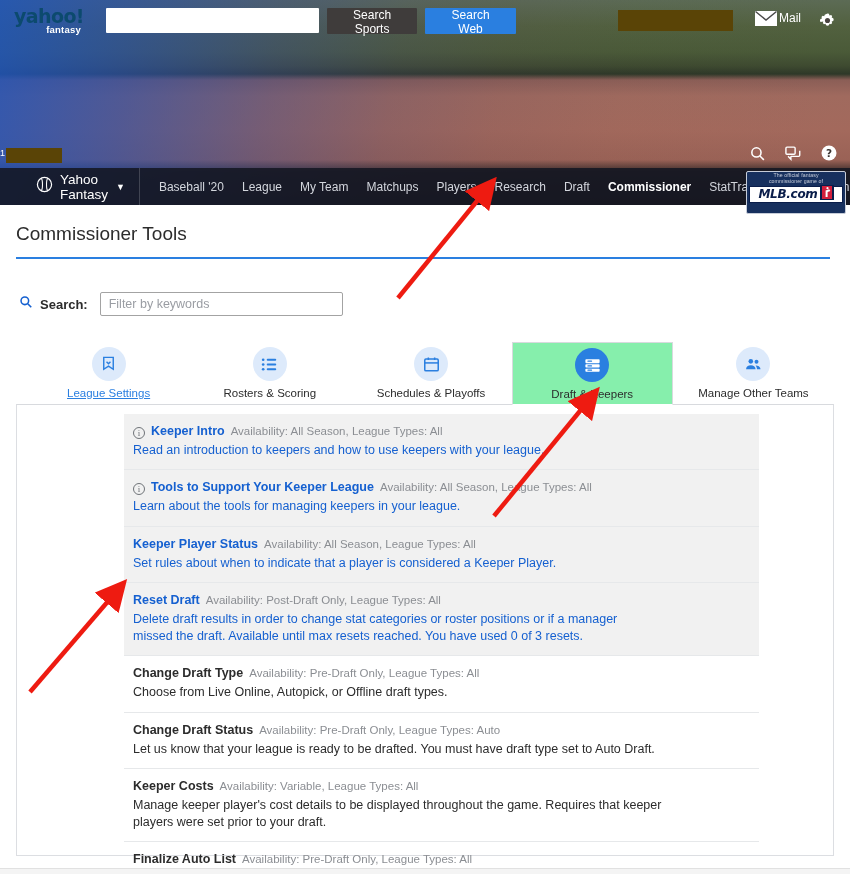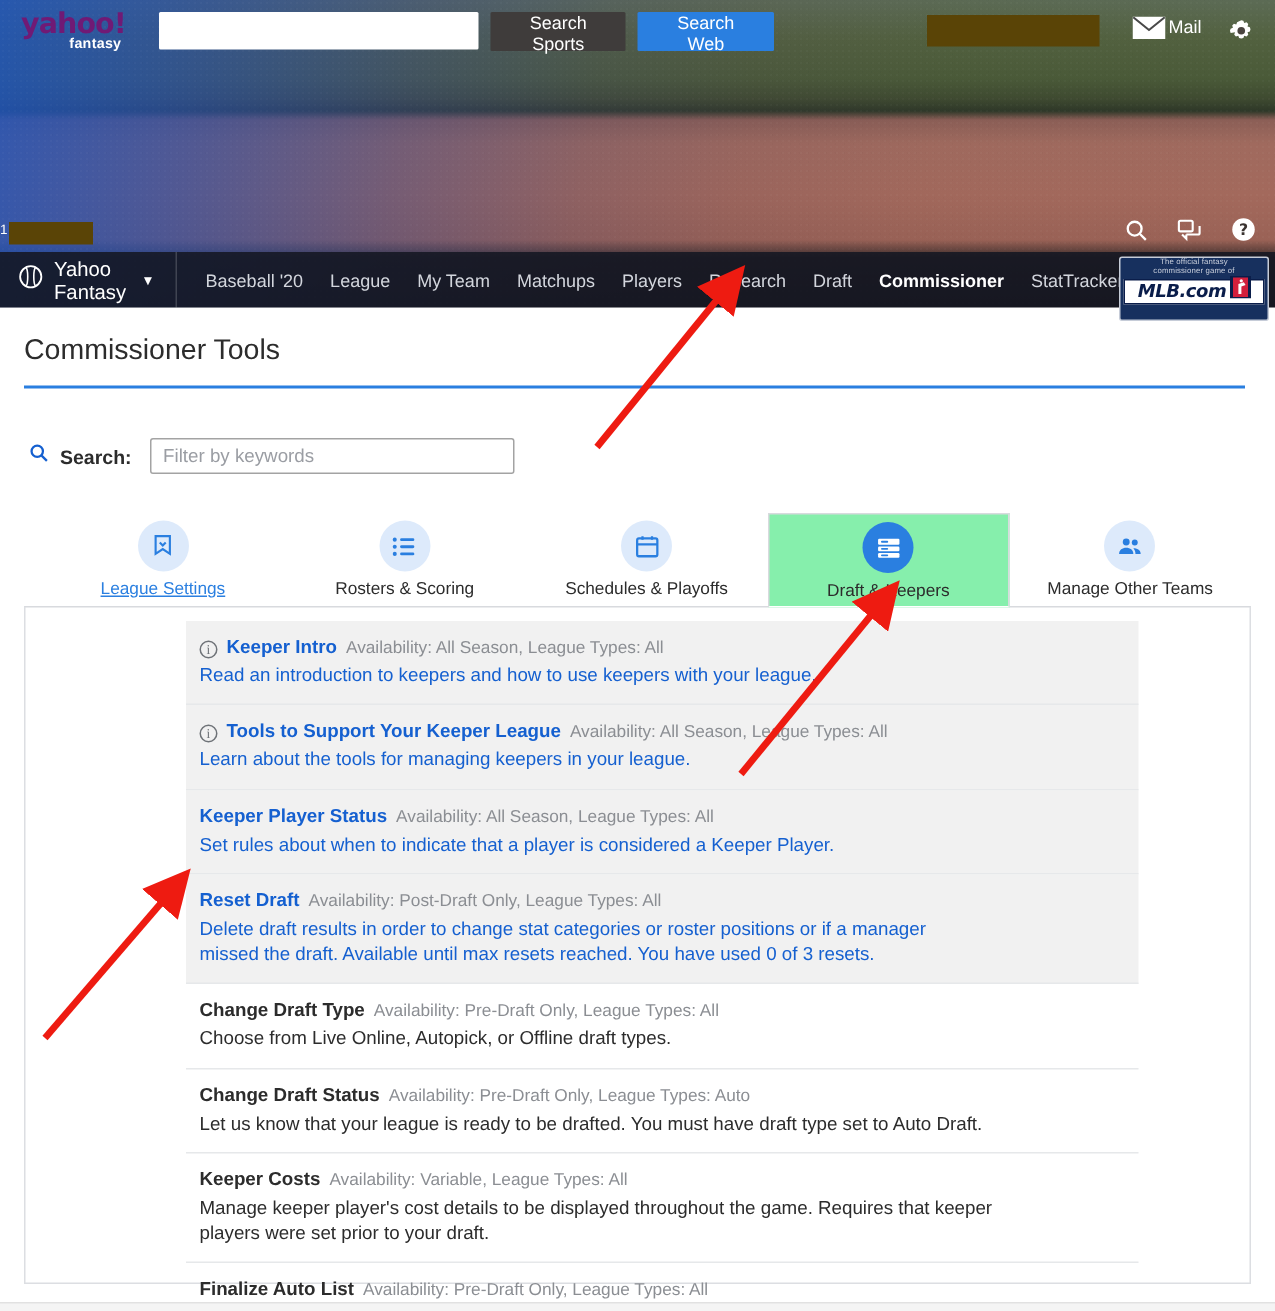--- a/index.html
+++ b/index.html
@@ -74,21 +74,21 @@
   }
   .yahoo-logo {
     width: 78px;
     line-height: 1;
     user-select: none;
   }
   .yahoo-word {
     font-family: "DejaVu Sans", sans-serif;
     font-weight: 700;
     font-size: 19px;
-    color: #701a75;
+    color: #0c4a6e;
     letter-spacing: -0.6px;
     display: block;
   }
   .yahoo-sub {
     display: block;
     text-align: right;
     font-size: 9.5px;
     font-weight: 700;
     color: #ffffff;
     letter-spacing: .2px;
@@ -193,20 +193,21 @@
   .fnav {
     position: absolute;
     left: 0;
     top: 168px;
     width: 850px;
     height: 37px;
     background: rgba(20,23,34,0.88);
     display: flex;
     align-items: center;
     z-index: 7;
+    padding-left: 24px;
   }
   .fnav-brand {
     display: flex;
     align-items: center;
     gap: 7px;
     padding: 0 14px 0 12px;
     height: 37px;
     cursor: pointer;
     border-right: 1px solid rgba(255,255,255,0.18);
   }

